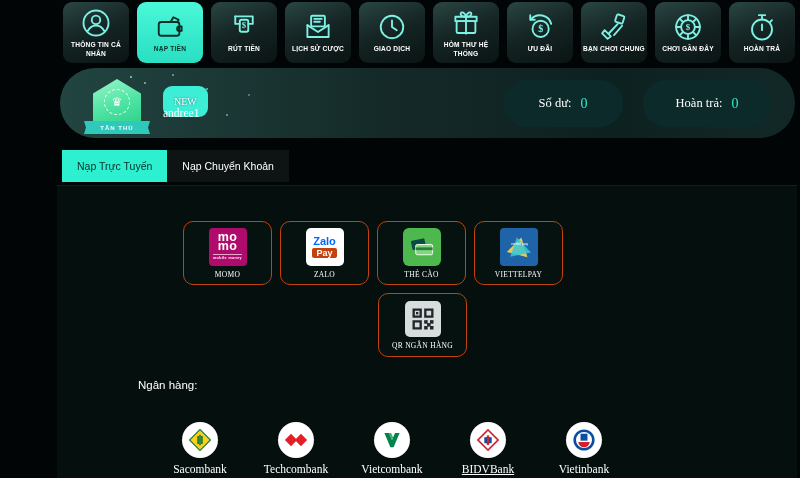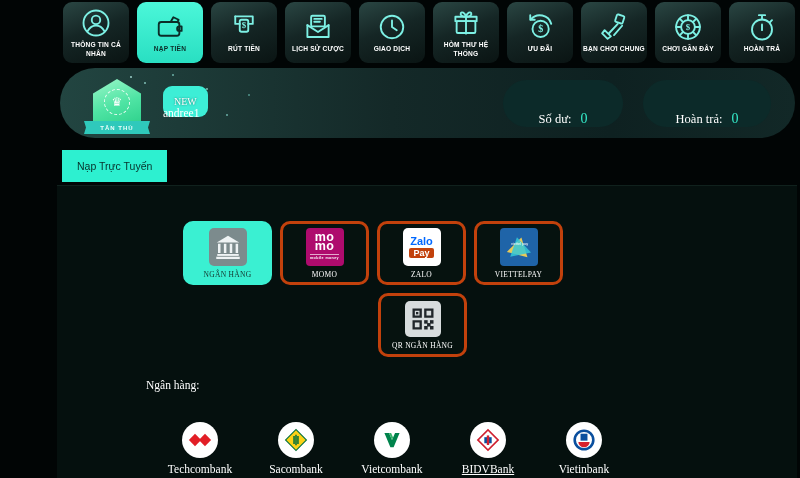--- a/index.html
+++ b/index.html
@@ -42,39 +42,39 @@
   .ribbon { position:absolute; left:24px; top:53px; width:66px; height:13px; background:#2fc9bb;
     clip-path:polygon(0 0,100% 0,97% 50%,100% 100%,0 100%,3% 50%);
     color:#eafffb; font-size:6px; font-weight:bold; letter-spacing:1px;
     display:flex; align-items:center; justify-content:center; }
   .new-pill { position:absolute; left:103px; top:18px; height:31px; padding:0 11px;
     background:#3deed6; border-radius:9px; display:flex; align-items:center;
     color:#ffffff; font-family:"Liberation Serif", serif; font-size:10px; text-shadow:0 0 2px #0a6a5c; }
   .username { position:absolute; left:103px; top:39px; color:#ffffff;
     font-family:"Liberation Serif", serif; font-size:11.5px; }
   .stat-pill { position:absolute; top:12px; height:47px; border-radius:24px; background:#0c2a29;
-    display:flex; align-items:flex-end; justify-content:center; gap:9px;
+    display:flex; align-items:center; justify-content:center; gap:9px;
     color:#ffffff; font-family:"Liberation Serif", serif; font-size:12.5px; cursor:pointer; }
   .stat-pill.balance { left:443px; width:120px; }
   .stat-pill.refund  { left:583px; width:128px; }
   .stat-value { color:#35ecca; font-size:14px; }
 
   
   .tabs { position:absolute; top:150px; left:62px; display:flex; }
   .tab { height:23px; display:flex; align-items:center; justify-content:center;
     font-size:10.5px; color:#ffffff; background:#0e1413; padding:16px 15px; cursor:pointer; }
   .tab.active { background:#2df0d0; color:#07302a; }
 
   
   .panel { position:absolute; top:185px; left:57px; width:740px; height:293px;
     background:#05100e; border-top:1px solid #10211d; }
 
   .pay-row1 { position:absolute; top:35px; left:126px; display:flex; gap:8px; }
   .pay-row2 { position:absolute; top:107px; left:321px; display:flex; }
-  .pay-btn { width:89px; height:64px; border:3px solid #c2410c; border-radius:10px;
+  .pay-btn { width:89px; height:64px; border:1px solid #c2410c; border-radius:10px;
     background:rgba(6,20,17,.6); display:flex; flex-direction:column; align-items:center;
     justify-content:center; gap:4px; color:#ffffff; cursor:pointer; }
   .pay-btn.active { background:#3af0d2; border-color:#3af0d2; color:#14332c; }
   .pay-label { font-family:"Liberation Serif", serif; font-size:7.5px; letter-spacing:.3px; }
   .pay-icon { display:flex; align-items:center; justify-content:center; }
 
   .bank-box { width:38px; height:38px; background:#7c8b8d; border-radius:5px;
     display:flex; align-items:center; justify-content:center; }
   .momo-box { width:38px; height:38px; background:#ae0b6d; border-radius:4px;
     display:flex; flex-direction:column; align-items:center; justify-content:center;
@@ -85,22 +85,22 @@
     display:flex; flex-direction:column; align-items:center; justify-content:center; gap:1px; }
   .zalo-word { color:#0068ff; font-weight:bold; font-size:11px; }
   .pay-word { background:#c2410c; color:#ffffff; font-weight:bold; font-size:9px; padding:0 4px; border-radius:2px; }
   .card-box { width:38px; height:38px; background:#4db84e; border-radius:6px;
     display:flex; align-items:center; justify-content:center; }
   .vt-box { width:38px; height:38px; background:#1f64a8; border-radius:4px;
     display:flex; align-items:center; justify-content:center; }
   .qr-box { width:36px; height:36px; background:#d7dcdd; border-radius:5px;
     display:flex; align-items:center; justify-content:center; }
 
-  .bank-section-label { position:absolute; left:89px; top:193px; color:#ffffff;
-    font-family:Liberation Serif, serif; font-size:11.5px; }
+  .bank-section-label { position:absolute; left:81px; top:193px; color:#ffffff;
+    font-family:Liberation Sans, sans-serif; font-size:11.5px; }
   .banks-row { position:absolute; top:236px; left:95px; display:flex; }
   .bank-item { width:96px; display:flex; flex-direction:column; align-items:center; gap:5px; cursor:pointer; }
   .bank-circle { width:36px; height:36px; border-radius:50%; background:#ffffff;
     display:flex; align-items:center; justify-content:center; }
   .bank-name { color:#ffffff; font-family:"Liberation Serif", serif; font-size:11.5px; }
   .bank-name.underline { text-decoration:underline; }
 </style>
 </head>
 <body>
 
@@ -227,60 +227,55 @@
     <span class="stat-value">0</span>
   </div>
   <div class="stat-pill refund">
     <span>Hoàn trả:</span>
     <span class="stat-value">0</span>
   </div>
 </div>
 
 <div class="tabs">
   <div class="tab active">Nạp Trực Tuyến</div>
+  <div class="tab">Nạp Chuyển Khoản</div>
 </div>
 
 <div class="panel">
   <div class="pay-row1">
-      <div class="pay-btn active">
-       <span class="pay-icon">
-          <div class="bank-box">
-            <svg width="30" height="30" viewBox="0 0 24 24">
-              <g fill="#eef3f4">
-                <path d="M12 3L3 8.4h18z"></path>
-                <rect x="4" y="9.4" width="2" height="7.4"></rect>
-                <rect x="8.7" y="9.4" width="2" height="7.4"></rect>
-                <rect x="13.4" y="9.4" width="2" height="7.4"></rect>
-                <rect x="18.1" y="9.4" width="2" height="7.4"></rect>
-                <rect x="3.4" y="17.6" width="17.2" height="1.5"></rect>
-                <rect x="2.6" y="19.8" width="18.8" height="1.8"></rect>
-              </g>
-            </svg>
-          </div>
-        </span>
-       <span class="pay-label">NGÂN HÀNG</span>
-     </div>
       <div class="pay-btn">
        <span class="pay-icon">
           <div class="momo-box">
             <div class="momo-mo">mo</div>
             <div class="momo-mo">mo</div>
             <div class="momo-sub">mobile money</div>
           </div>
         </span>
        <span class="pay-label">MOMO</span>
      </div>
       <div class="pay-btn">
        <span class="pay-icon">
           <div class="zalo-box">
             <div class="zalo-word">Zalo</div>
             <div class="pay-word">Pay</div>
           </div>
         </span>
        <span class="pay-label">ZALO</span>
+     </div>
+      <div class="pay-btn">
+       <span class="pay-icon">
+          <div class="card-box">
+            <svg width="30" height="30" viewBox="0 0 24 24">
+              <rect x="3.6" y="6" width="11" height="7.5" rx="1" fill="#0f4a42" transform="rotate(-12 9 9.5)"></rect>
+              <rect x="7" y="10" width="13.5" height="8.2" rx="1.2" fill="#7ed87f" stroke="#eafbe9" stroke-width=".8"></rect>
+              <path d="M7 13.4h13.5" stroke="#2e7d32" stroke-width="2.2"></path>
+            </svg>
+          </div>
+        </span>
+       <span class="pay-label">THẺ CÀO</span>
      </div>
       <div class="pay-btn">
        <span class="pay-icon">
           <div class="vt-box">
             <svg width="34" height="34" viewBox="0 0 24 24">
               <path d="M12 5l7.5 12.5H4.5z" fill="#ffd54f" opacity=".9" transform="rotate(14 12 12)"></path>
               <path d="M12 5l7.5 12.5H4.5z" fill="#35c9d8" opacity=".85" transform="rotate(-12 12 12)"></path>
               <text x="12.5" y="10.5" font-size="2.7" fill="#ffffff" text-anchor="middle" font-family="sans-serif">viettel pay</text>
             </svg>
           </div>
@@ -306,40 +301,40 @@
           </div>
         </span>
        <span class="pay-label">QR NGÂN HÀNG</span>
      </div>
     </div>
   <div class="bank-section-label">Ngân hàng:</div>
   <div class="banks-row">
       <div class="bank-item">
        <div class="bank-circle">
           <svg width="26" height="26" viewBox="0 0 24 24">
+            <rect x="5.2" y="5.2" width="13.6" height="13.6" transform="rotate(45 12 12)" fill="#fcd116" stroke="#00703c" stroke-width="1"></rect>
+            <path d="M10.2 8.4v7.2M12 7.2v9.6M13.8 8.4v7.2" stroke="#00703c" stroke-width="1.4" fill="none"></path>
+          </svg>
+        </div>
+       <div class="bank-name">Sacombank</div>
+     </div>
+      <div class="bank-item">
+       <div class="bank-circle">
+          <svg width="26" height="26" viewBox="0 0 24 24">
             <g fill="#e21e26">
               <rect x="3.4" y="8" width="8" height="8" transform="rotate(45 7.4 12)"></rect>
               <rect x="12.6" y="8" width="8" height="8" transform="rotate(45 16.6 12)"></rect>
             </g>
           </svg>
         </div>
        <div class="bank-name">Techcombank</div>
      </div>
       <div class="bank-item">
        <div class="bank-circle">
           <svg width="26" height="26" viewBox="0 0 24 24">
-            <rect x="5.2" y="5.2" width="13.6" height="13.6" transform="rotate(45 12 12)" fill="#fcd116" stroke="#00703c" stroke-width="1"></rect>
-            <path d="M10.2 8.4v7.2M12 7.2v9.6M13.8 8.4v7.2" stroke="#00703c" stroke-width="1.4" fill="none"></path>
-          </svg>
-        </div>
-       <div class="bank-name">Sacombank</div>
-     </div>
-      <div class="bank-item">
-       <div class="bank-circle">
-          <svg width="26" height="26" viewBox="0 0 24 24">
             <path d="M5 5.5h4.2L12 12l2.8-6.5H19l-5.5 13.2h-3z" fill="#00834c"></path>
             <path d="M9.2 5.5L12 12l1-2.3-1.8-4.2z" fill="#35b36a"></path>
           </svg>
         </div>
        <div class="bank-name">Vietcombank</div>
      </div>
       <div class="bank-item">
        <div class="bank-circle">
           <svg width="26" height="26" viewBox="0 0 24 24">
             <rect x="5.4" y="5.4" width="13.2" height="13.2" transform="rotate(45 12 12)" fill="none" stroke="#cf2030" stroke-width="1.5"></rect>

